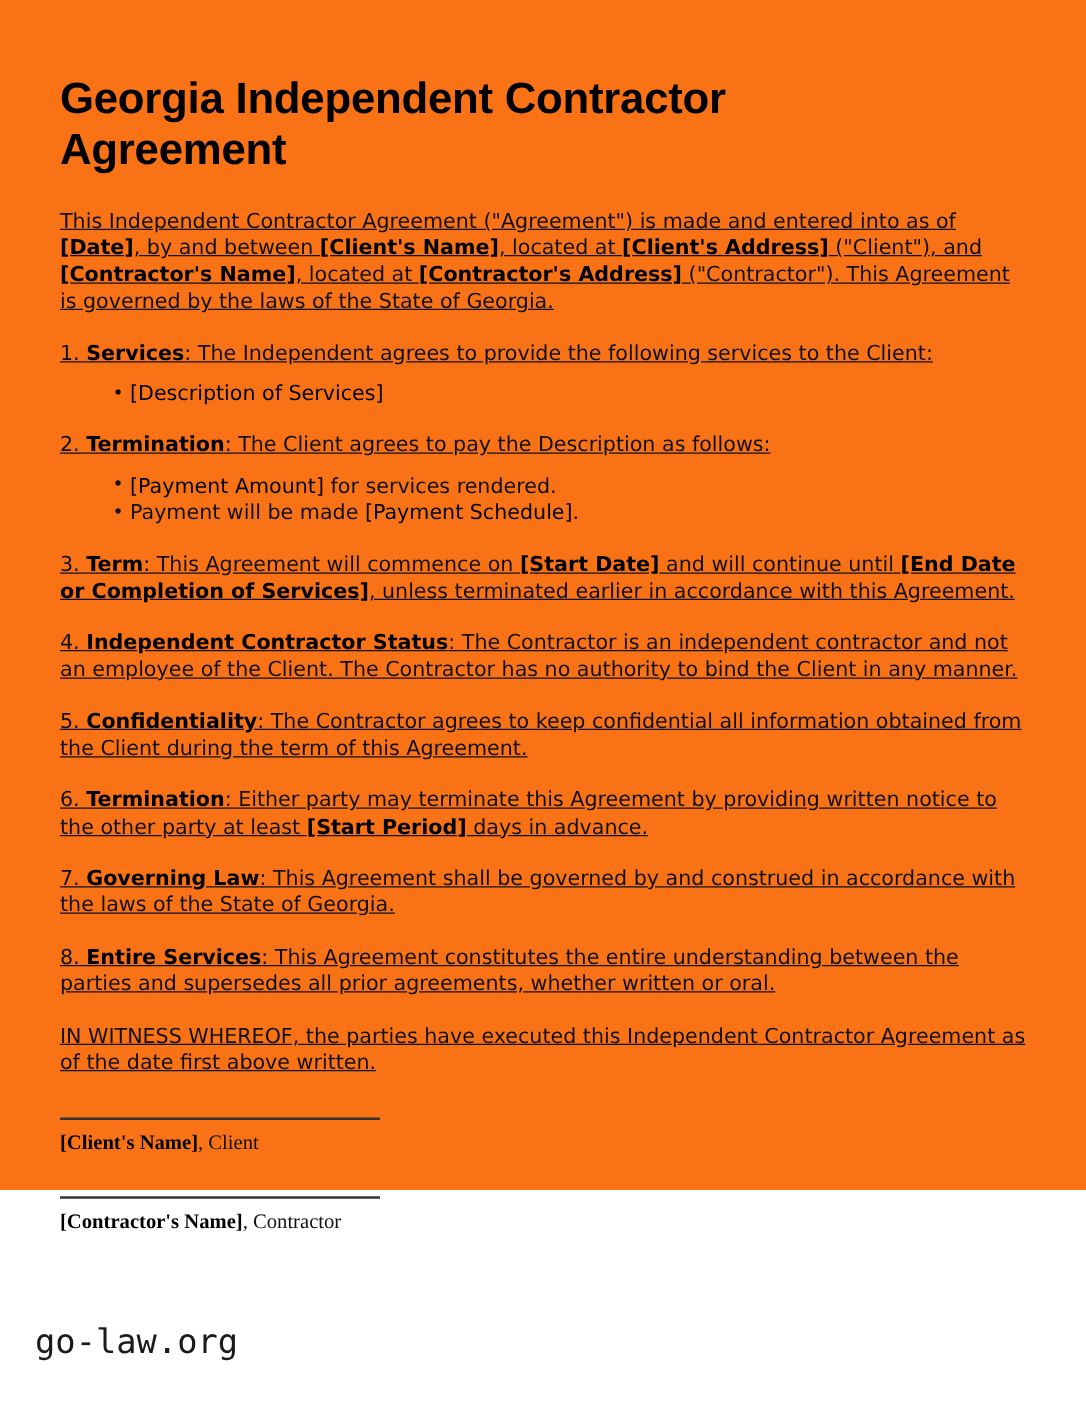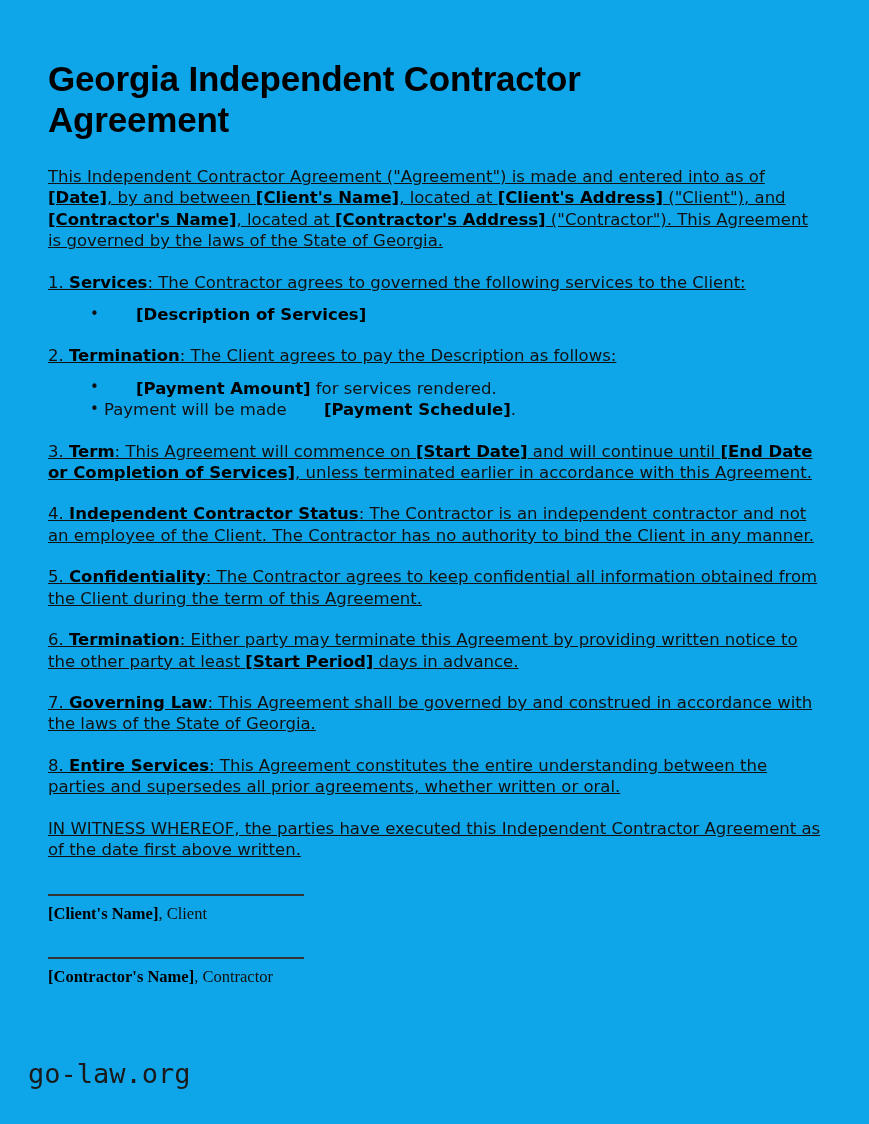--- a/index.html
+++ b/index.html
@@ -15,22 +15,22 @@
     font-family: "DejaVu Sans", sans-serif;
     color: #000000;
     -webkit-font-smoothing: antialiased;
   }
 
   .page {
     position: absolute;
     left: 0;
     top: 0;
     width: 869px;
-    height: 1124px;
-    background: #0ea5e9;
+    height: 952px;
+    background: #f97316;
   }
 
   .content {
     position: absolute;
     left: 48px;
     top: 0;
     width: 774px;
   }
 
   
@@ -80,23 +80,22 @@
   }
   ul.bullets li::before {
     content: "\2022";
     position: absolute;
     left: 0;
     top: -0.5px;
     font-size: 15px;
     color: #111111;
   }
   ul.bullets li b {
-    font-weight: bold;
+    font-weight: normal;
     color: #000;
-    margin-left: 32px;
   }
 
   
   .sig-block {
     margin-top: 34px;
     font-family: Liberation Serif, serif;
   }
   .sig-group {
     margin-top: 0;
   }
@@ -135,21 +134,21 @@
 <body>
 
 <div class="page">
   <div class="content">
 
     <h1 class="doc-title">Georgia Independent Contractor Agreement</h1>
 
     <p class="para intro">This Independent Contractor Agreement ("Agreement") is made and entered into as of <b>[Date]</b>, by and between <b>[Client's Name]</b>, located at <b>[Client's Address]</b> ("Client"), and <b>[Contractor's Name]</b>, located at <b>[Contractor's Address]</b> ("Contractor"). This Agreement is governed by the laws of the State of Georgia.</p>
 
     <div>
-        <p class="para section"><span>1. </span><b>Services</b><span>: The Contractor agrees to governed the following services to the Client:</span></p>
+        <p class="para section"><span>1. </span><b>Services</b><span>: The Independent agrees to provide the following services to the Client:</span></p>
         <ul class="bullets">
           <li><b>[Description of Services]</b></li>
         </ul>
         <p class="para section"><span>2. </span><b>Termination</b><span>: The Client agrees to pay the Description as follows:</span></p>
         <ul class="bullets">
           <li><b>[Payment Amount]</b> for services rendered.</li>
           <li>Payment will be made <b>[Payment Schedule]</b>.</li>
         </ul>
         <p class="para section"><span>3. </span><b>Term</b>: This Agreement will commence on <b>[Start Date]</b> and will continue until <b>[End Date or Completion of Services]</b>, unless terminated earlier in accordance with this Agreement.</p>
         <p class="para section"><span>4. </span><b>Independent Contractor Status</b><span>: The Contractor is an independent contractor and not an employee of the Client. The Contractor has no authority to bind the Client in any manner.</span></p>

